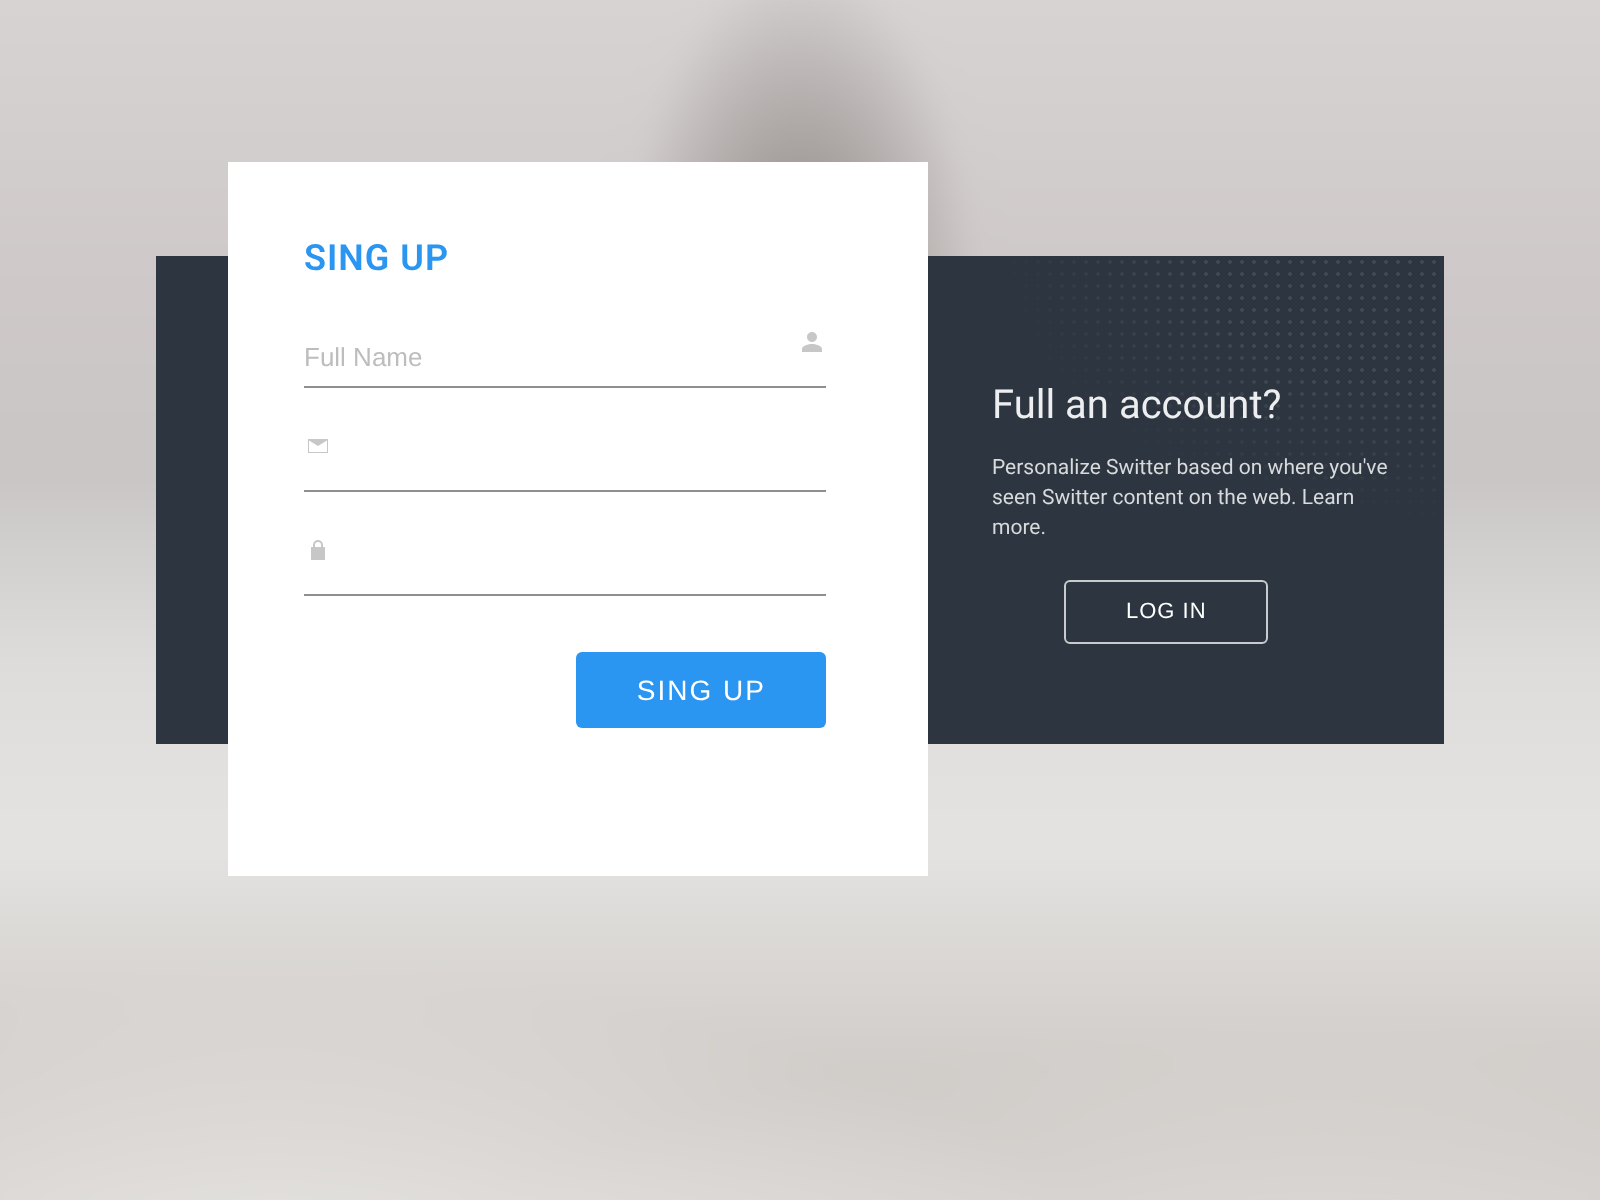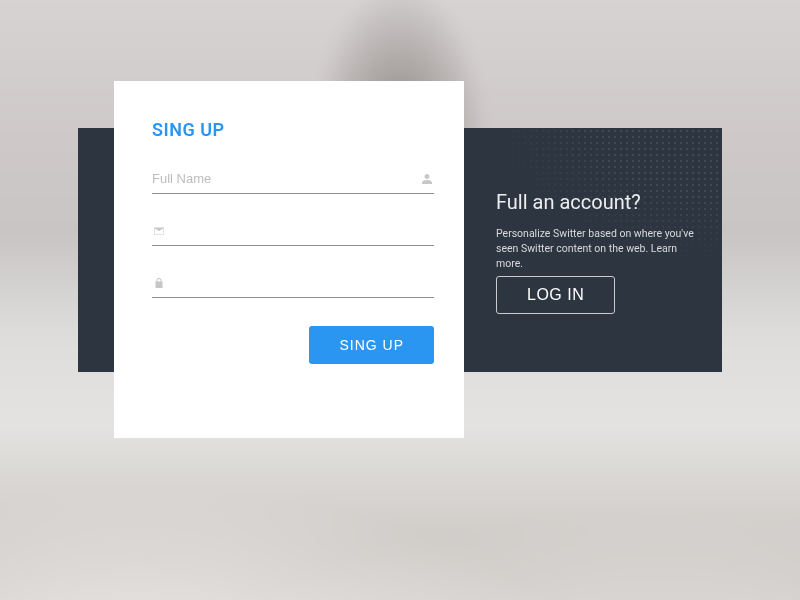--- a/index.html
+++ b/index.html
@@ -40,56 +40,56 @@
   }
   .promo {
     position: absolute;
     left: 418px; top: 62px;
     width: 210px;
   }
   .promo h2 {
     font-size: 20px; font-weight: 400; color: #eceeef; margin-bottom: 12px;
   }
   .promo p {
-    font-size: 10.5px; line-height: 1.45; color: #d8dadc; margin-bottom: 4px;
+    font-size: 10.5px; line-height: 1.45; color: #d8dadc; margin-bottom: 18px;
   }
   .login-btn {
     display: inline-block;
     border: 1px solid #c9ccce;
     color: #fff;
     background: transparent;
-    font-size: 16px;
+    font-size: 11px;
     letter-spacing: 0.5px;
     padding: 9px 30px;
     border-radius: 3px;
     cursor: pointer;
+    margin-left: 36px;
   }
 
   
   .card {
     position: absolute;
     left: 114px; top: 81px;
     width: 350px; height: 357px;
     background: #ffffff;
-    padding: 38px 30px 30px 38px;
+    padding: 38px 51px 30px 38px;
   }
   .card h1 {
     color: #2b95f2;
     font-size: 18px;
     font-weight: 600;
     letter-spacing: 0.5px;
     margin-bottom: 24px;
   }
   .field {
     position: relative;
     margin-bottom: 22px;
     border-bottom: 1px solid #8f8f8f;
     height: 30px;
     display: flex;
-    align-items: center;
   }
   .field input {
     flex: 1;
     border: none;
     outline: none;
     font-size: 13px;
     color: #333;
     background: transparent;
     padding: 6px 0;
   }

